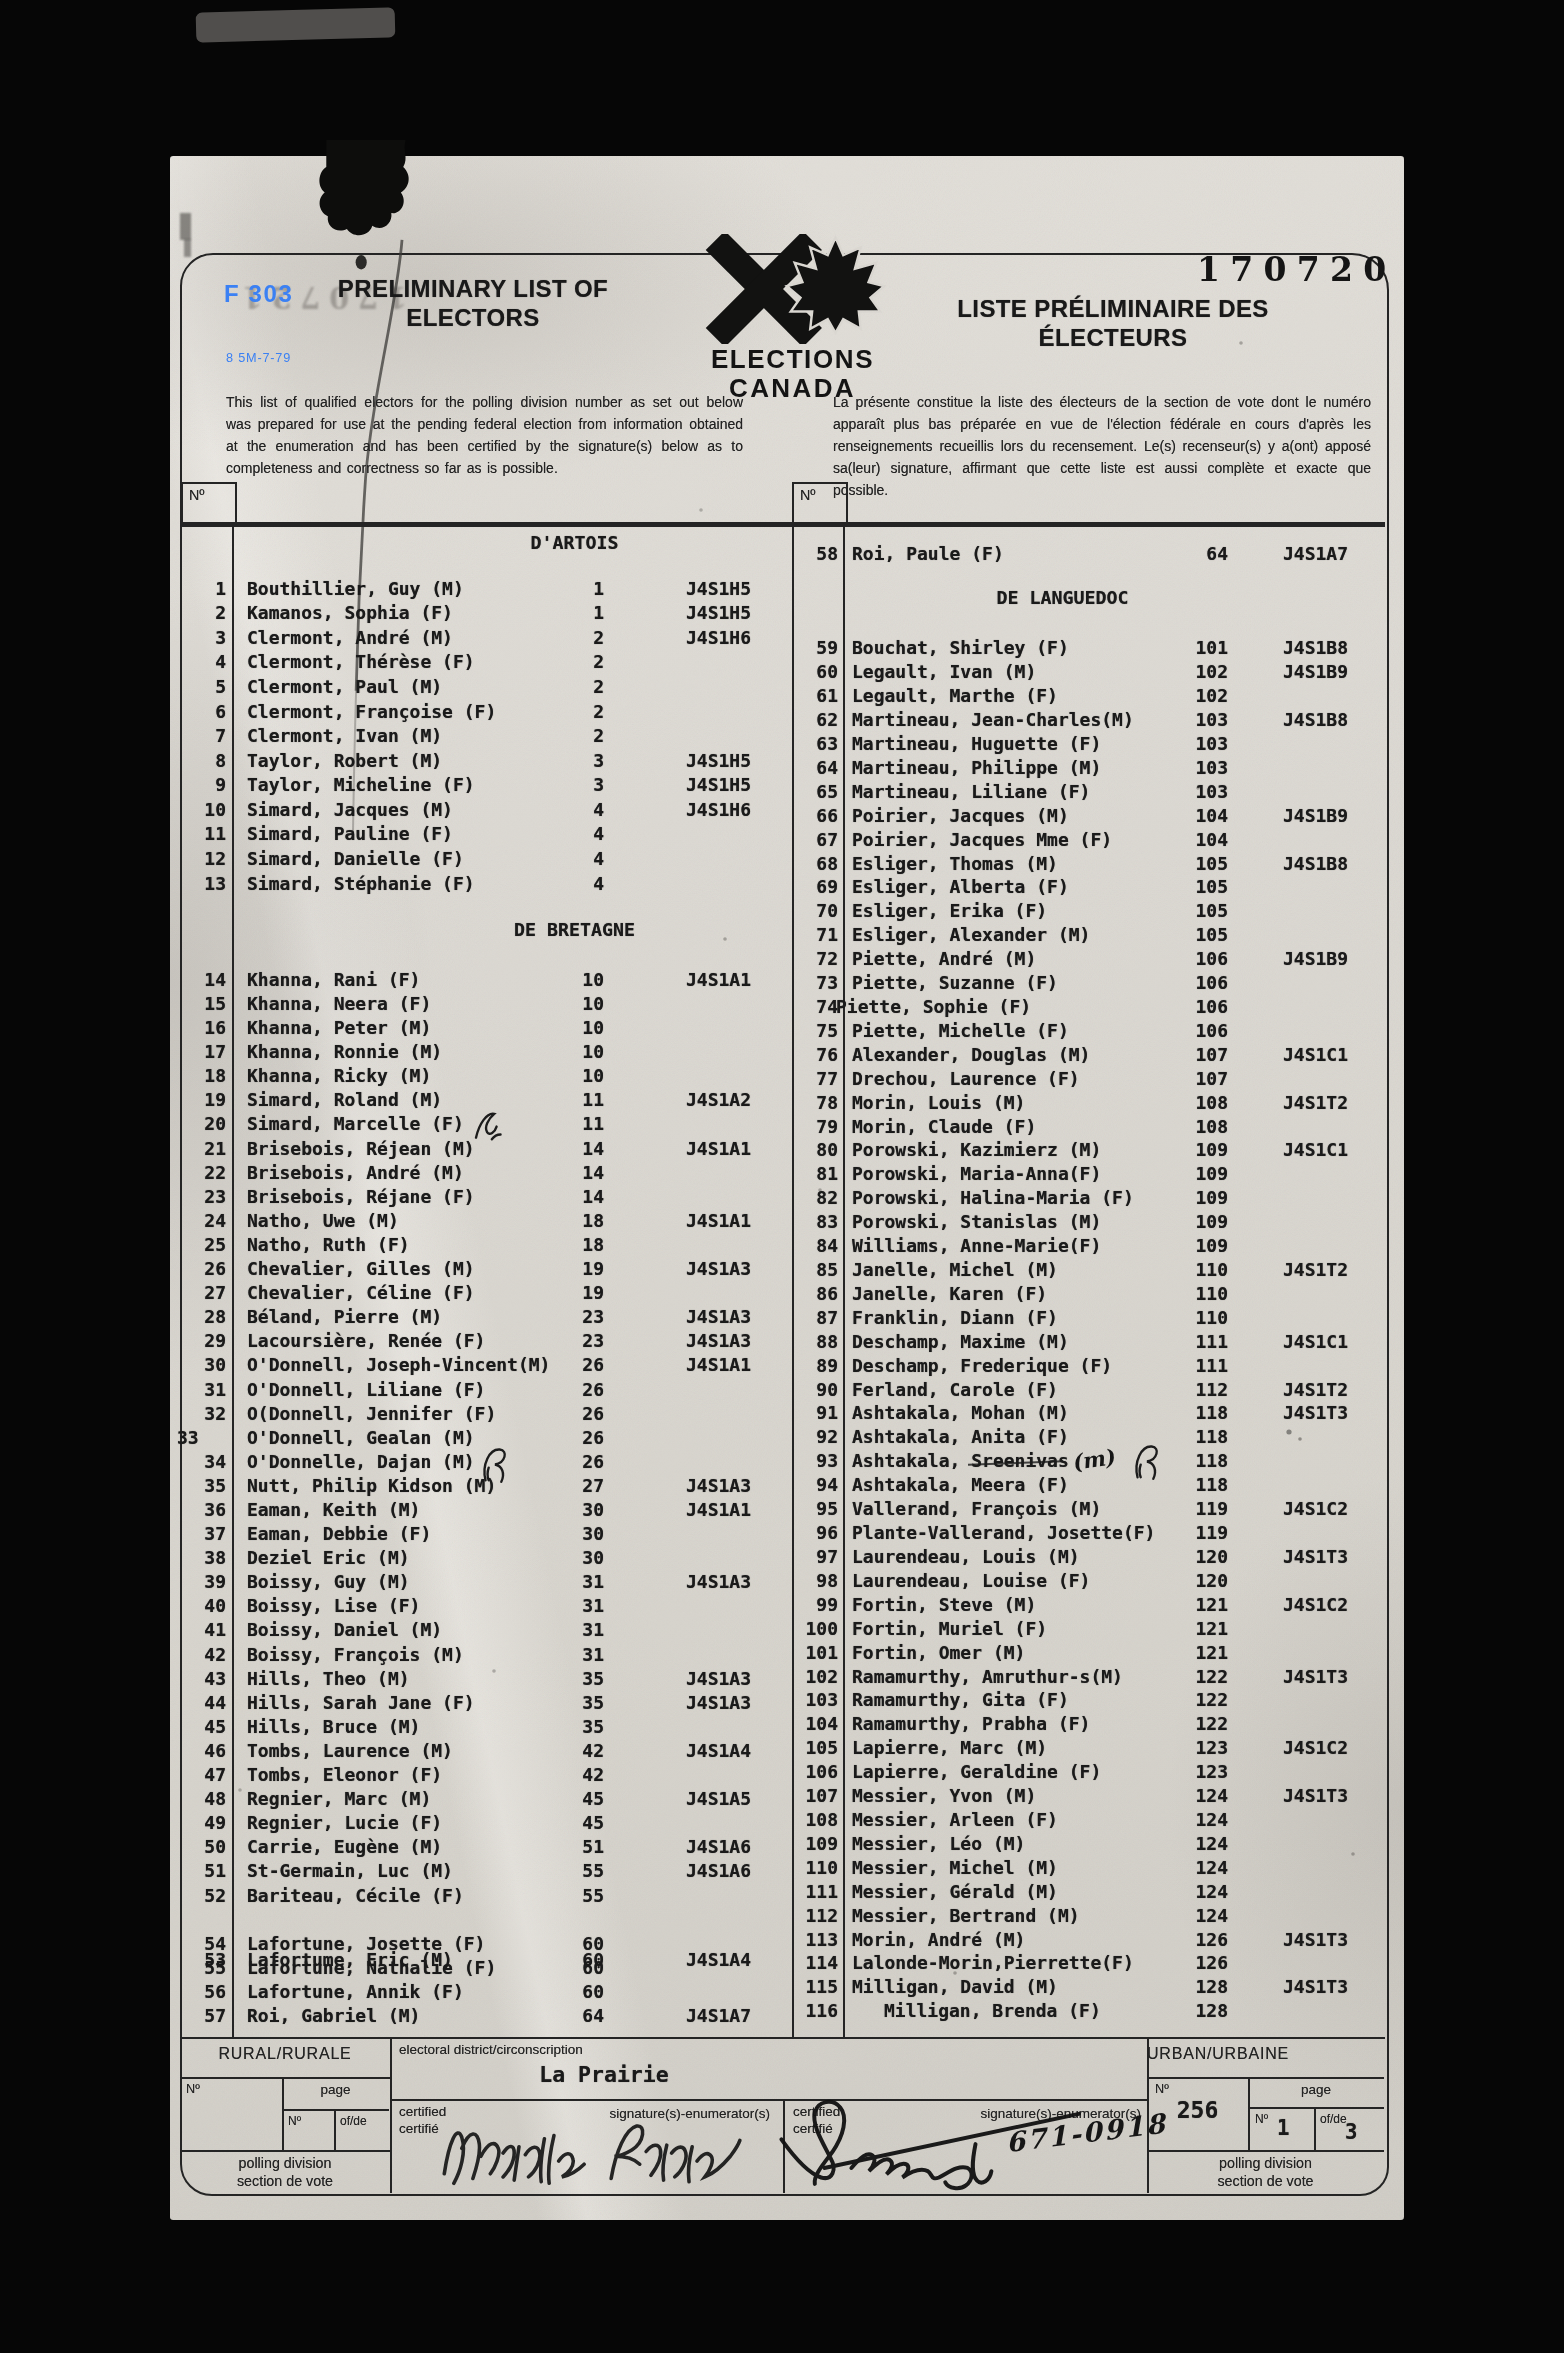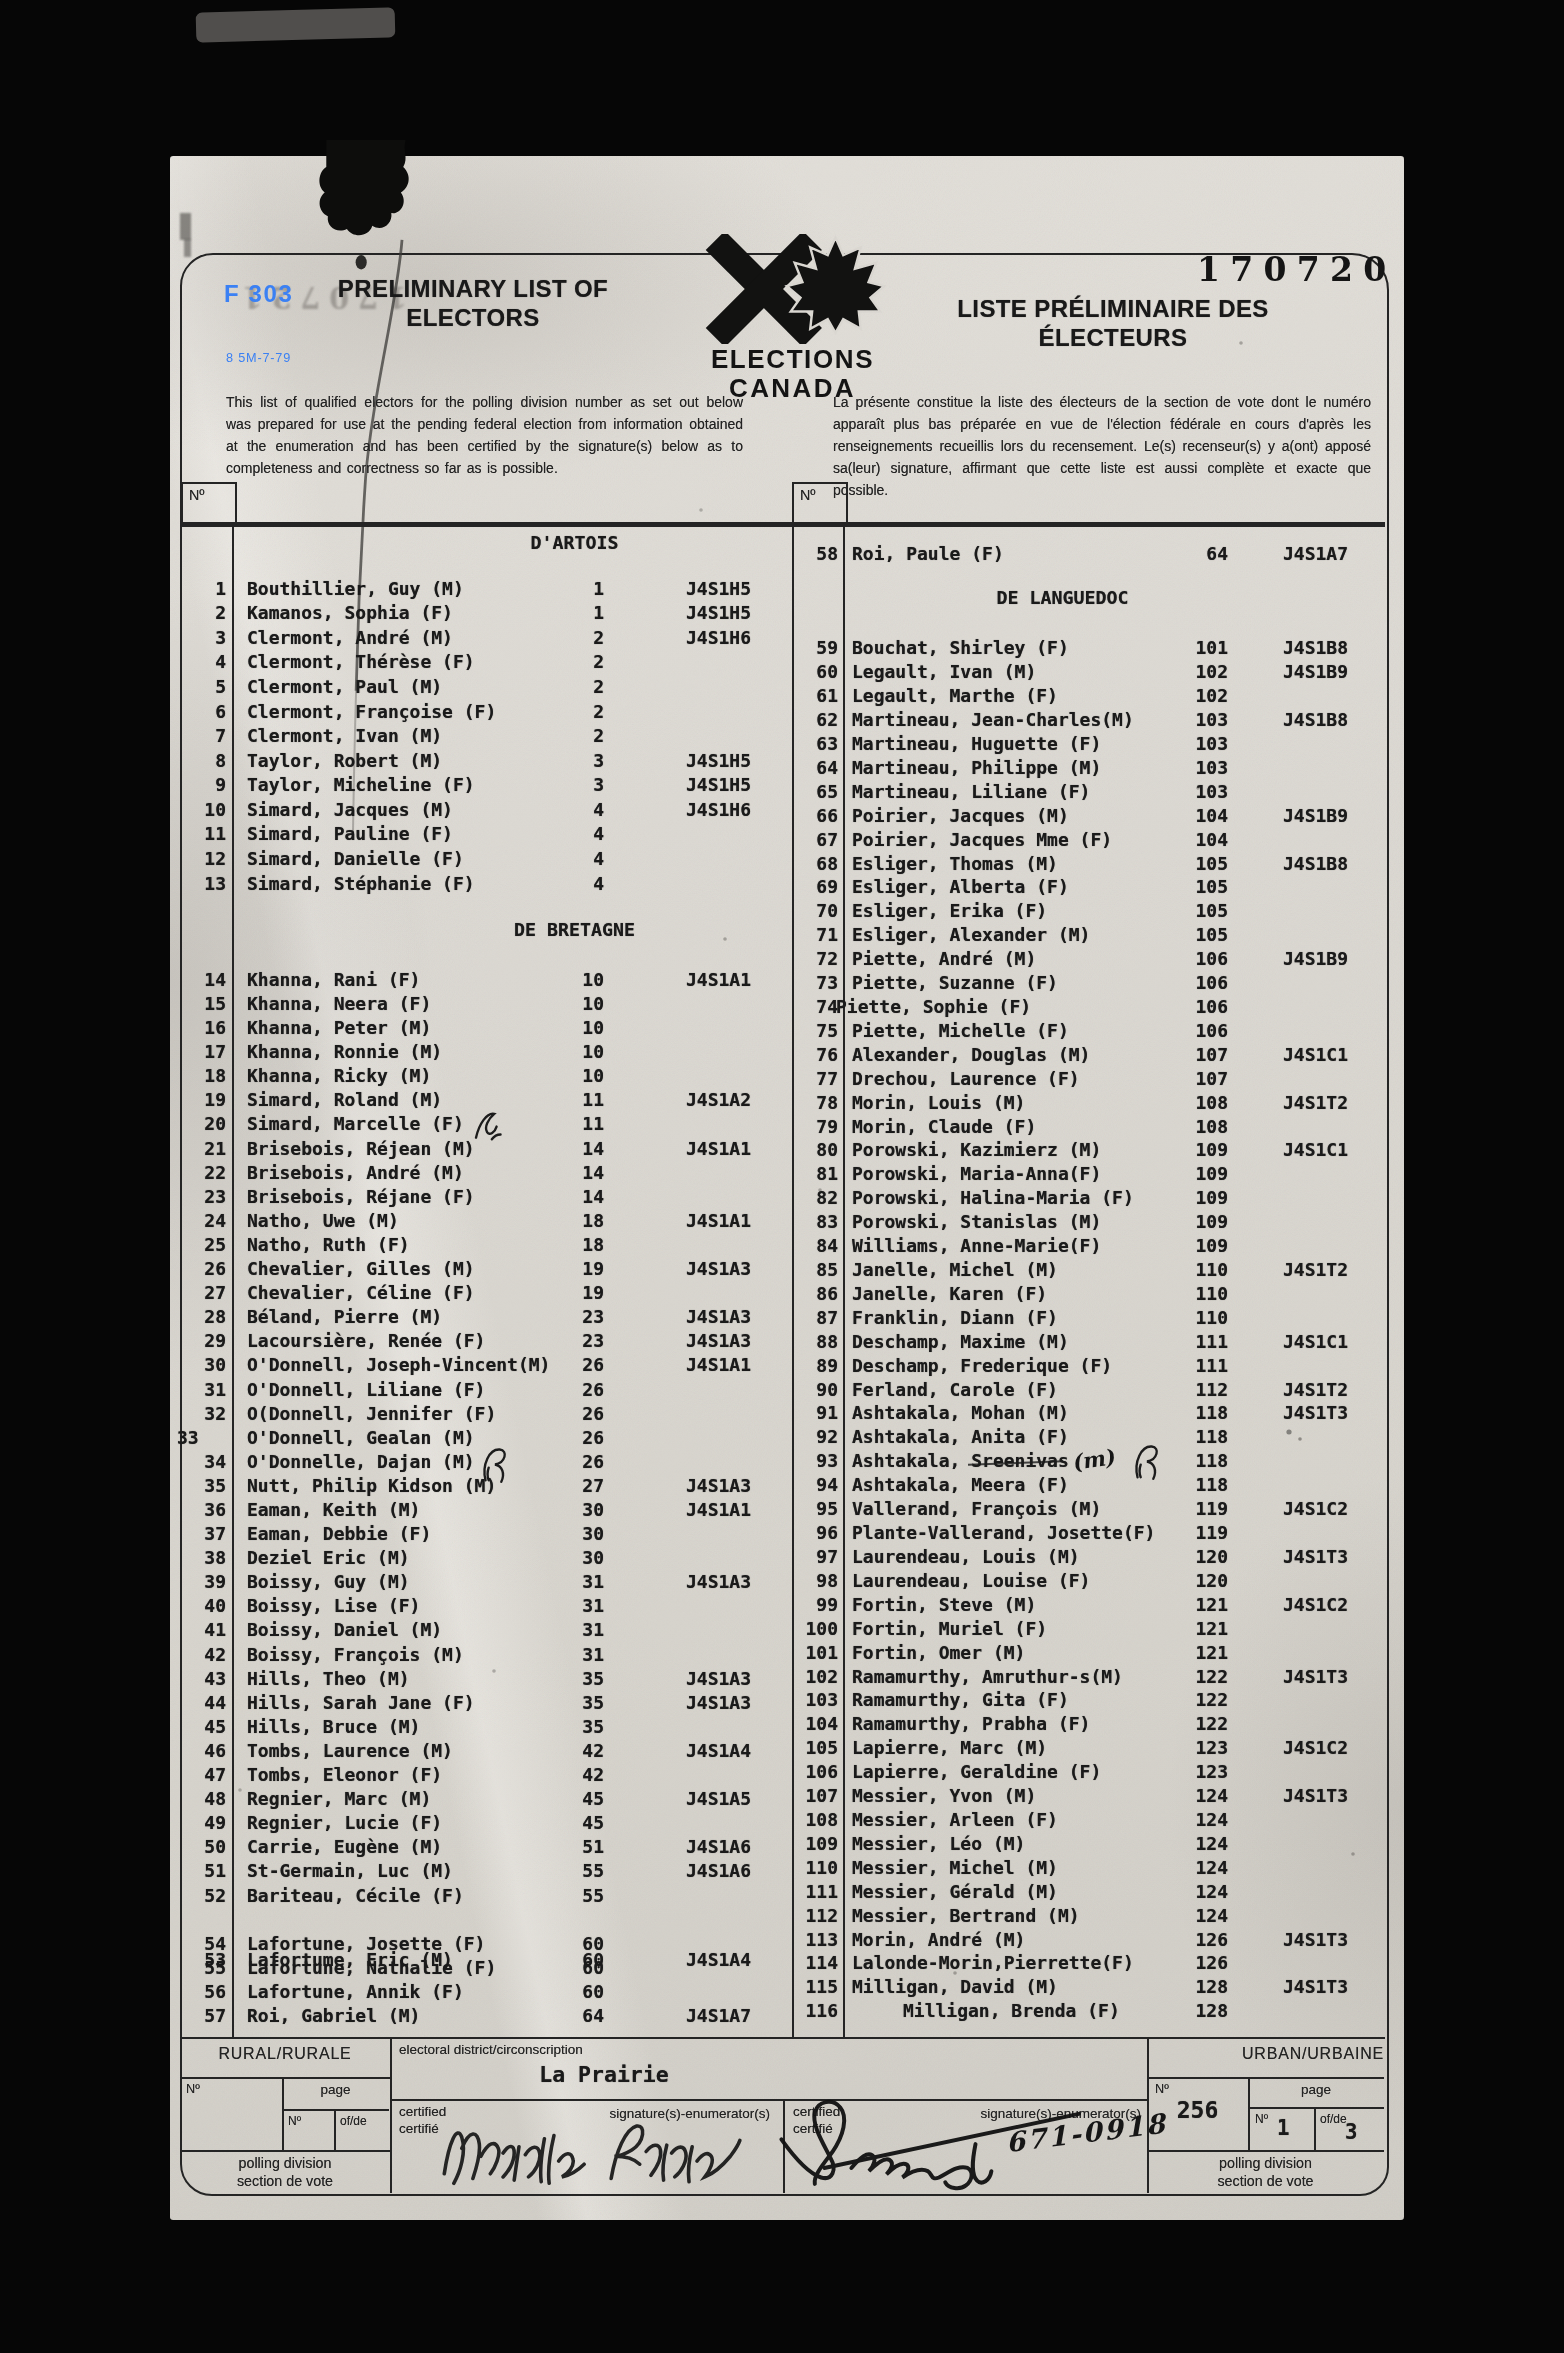--- a/index.html
+++ b/index.html
@@ -731,21 +731,21 @@
         <span class="tw civic" style="left: 317px; width: 119px; text-align: right;">126</span>
       </div>
       <div class="abs row" style="left: 792px; top: 1978px; width: 612px;">
         <span class="tw num" style="left: 0px; width: 46px; text-align: right;">115</span>
         <span class="tw name" style="left: 60px;">Milligan, David (M)</span>
         <span class="tw civic" style="left: 317px; width: 119px; text-align: right;">128</span>
         <span class="tw postal" style="left: 491px;">J4S1T3</span>
       </div>
       <div class="abs row" style="left: 792px; top: 2002px; width: 612px;">
         <span class="tw num" style="left: 0px; width: 46px; text-align: right;">116</span>
-        <span class="tw name" style="left: 68px; padding-left: 43px;">Milligan, Brenda (F)</span>
+        <span class="tw name" style="left: 49px; padding-left: 43px;">Milligan, Brenda (F)</span>
         <span class="tw civic" style="left: 317px; width: 119px; text-align: right;">128</span>
       </div>
     </div>
 
   <div class="abs hline" style="left:180px;top:2037px;width:1205px;"></div>
 
   <div class="abs lbl" style="left:180px;top:2045px;width:210px;text-align:center;font-size:16px;letter-spacing:0.8px;">RURAL/RURALE</div>
   <div class="abs hline" style="left:180px;top:2077px;width:210px;"></div>
   <div class="abs lbl" style="left:186px;top:2082px;font-size:12.7px;">Nº</div>
   <div class="abs vline" style="left:282px;top:2077px;height:73px;"></div>
@@ -787,21 +787,21 @@
   <svg class="abs" style="left:775px;top:2090px;" width="366" height="105" viewBox="0 0 460 132">
     <g fill="none" stroke="#111" stroke-width="5" stroke-linecap="round" opacity=".95">
       <path d="M8 62 C28 90 46 106 58 110 C72 114 78 100 70 86 C60 66 46 44 50 28 C54 14 72 10 82 22 C92 34 86 58 72 78 C60 94 48 108 50 118"></path>
       <path d="M62 98 L382 30"></path>
       <path d="M96 98 C108 84 116 78 122 82 C128 86 124 96 118 102 C128 92 138 84 144 88 C150 92 146 100 140 106 C150 96 160 90 166 94 C170 98 166 106 160 110 C172 102 184 98 192 102 C198 106 196 114 206 110 C218 104 230 94 242 98 C250 102 248 114 240 120 C232 126 218 124 214 116"></path>
       <path d="M252 68 C248 88 246 106 254 114 C260 120 270 114 272 102"></path>
     </g>
   </svg>
   <div class="abs vline" style="left:1147px;top:2037px;height:156px;"></div>
 
-  <div class="abs lbl" style="left:1147px;top:2045px;width:237px;text-align:right;font-size:16px;letter-spacing:0.8px;">URBAN/URBAINE</div>
+  <div class="abs lbl" style="left:1147px;top:2045px;width:237px;text-align:left;font-size:16px;letter-spacing:0.8px;">URBAN/URBAINE</div>
   <div class="abs hline" style="left:1147px;top:2077px;width:237px;"></div>
   <div class="abs lbl" style="left:1155px;top:2082px;font-size:12.7px;">Nº</div>
   <div class="abs tw" style="left:1147px;top:2099px;width:101px;text-align:center;font-size:23px;">256</div>
   <div class="abs vline" style="left:1248px;top:2077px;height:73px;"></div>
   <div class="abs lbl" style="left:1248px;top:2082px;width:136px;text-align:center;">page</div>
   <div class="abs hline" style="left:1248px;top:2107px;width:136px;"></div>
   <div class="abs lbl" style="left:1255px;top:2112px;font-size:12px;">Nº</div>
   <div class="abs tw" style="left:1277px;top:2118px;font-size:20.7px;">1</div>
   <div class="abs vline" style="left:1314px;top:2107px;height:43px;"></div>
   <div class="abs lbl" style="left:1320px;top:2112px;font-size:12px;">of/de</div>

